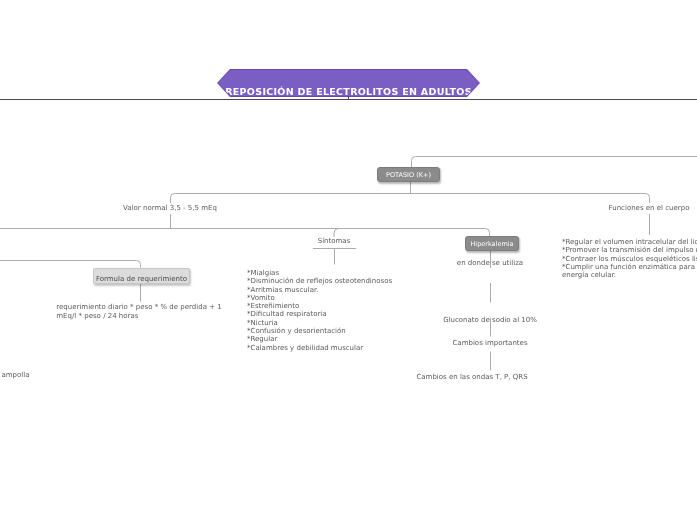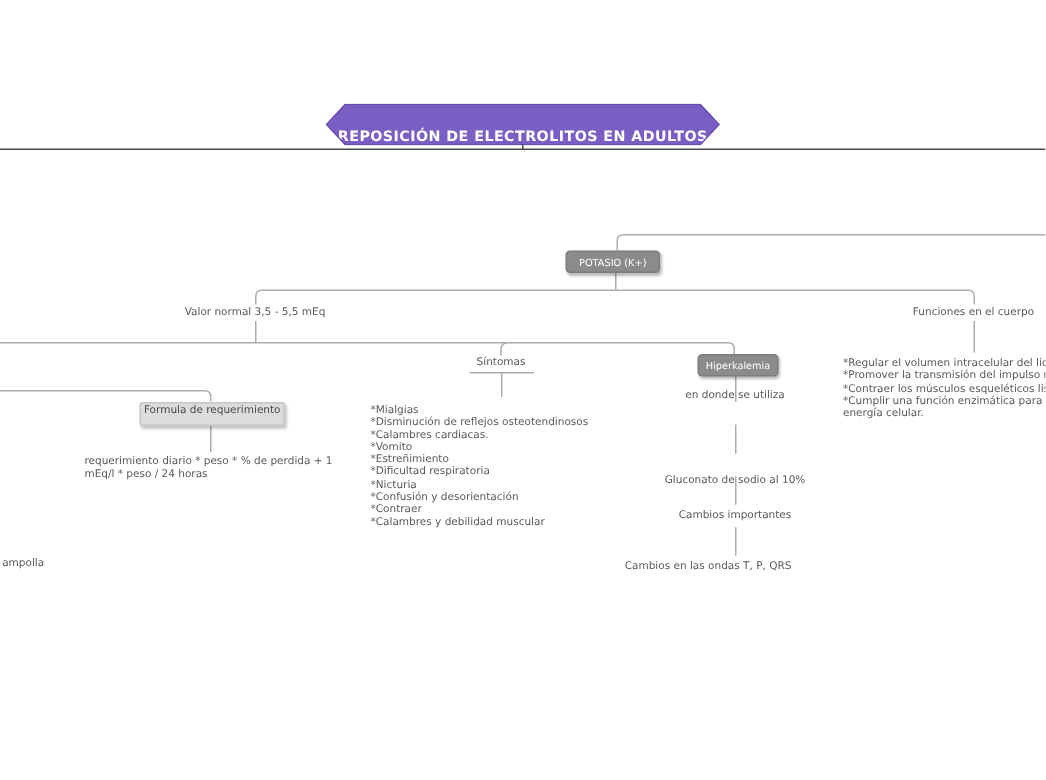--- a/index.html
+++ b/index.html
@@ -36,21 +36,21 @@
   .title-tick{position:absolute;left:348px;top:96px;width:0;height:4px;border-left:1.5px solid #4a4a4a;}
 
   
   .gnode{
     position:absolute;background:#8b8b8b;border:1px solid #7d7d7d;border-radius:3px;
     color:#ffffff;font-size:6.5px;display:flex;align-items:center;justify-content:center;
     box-shadow:1px 1.5px 2px rgba(0,0,0,.28);white-space:nowrap;
   }
   .lnode{
     position:absolute;background:#dcdcdc;border:1px solid #c6c6c6;border-radius:2px;
-    color:#4a4a4a;font-size:7px;display:flex;align-items:flex-start;justify-content:center;
+    color:#4a4a4a;font-size:7px;display:flex;align-items:flex-end;justify-content:center;
     box-shadow:1px 1.5px 2px rgba(0,0,0,.22);white-space:nowrap;
   }
 
   svg.wires{position:absolute;left:0;top:0;pointer-events:none;}
 </style>
 </head>
 <body>
 
 <svg class="wires" width="697" height="520" viewBox="0 0 697 520">
   <g fill="none" stroke="#acacac" stroke-width="1">
@@ -94,27 +94,27 @@
   <div>*Contraer los músculos esqueléticos liso</div>
   <div>*Cumplir una función enzimática para pro</div>
   <div>energía celular.</div>
 </div>
 
 <div class="txt ctr" style="left:334px;top:237px;">Síntomas</div>
 
 <div class="blk" style="left:247px;top:269px;line-height:8.3px;">
   <div>*Mialgias</div>
   <div>*Disminución de reflejos osteotendinosos</div>
-  <div>*Calambres cardiacas.</div>
+  <div>*Arritmias muscular.</div>
   <div>*Vomito</div>
   <div>*Estreñimiento</div>
   <div>*Dificultad respiratoria</div>
   <div>*Nicturia</div>
   <div>*Confusión y desorientación</div>
-  <div>*Contraer</div>
+  <div>*Regular</div>
   <div>*Calambres y debilidad muscular</div>
 </div>
 
 <div class="gnode" style="left:465px;top:236px;width:52px;height:13px;">
   <span>Hiperkalemia</span>
 </div>
 
 <div class="txt ctr" style="left:490px;top:259px;">en donde se utiliza</div>
 <div class="txt ctr" style="left:490px;top:316px;">Gluconato de sodio al 10%</div>
 <div class="txt ctr" style="left:490px;top:339px;">Cambios importantes</div>

